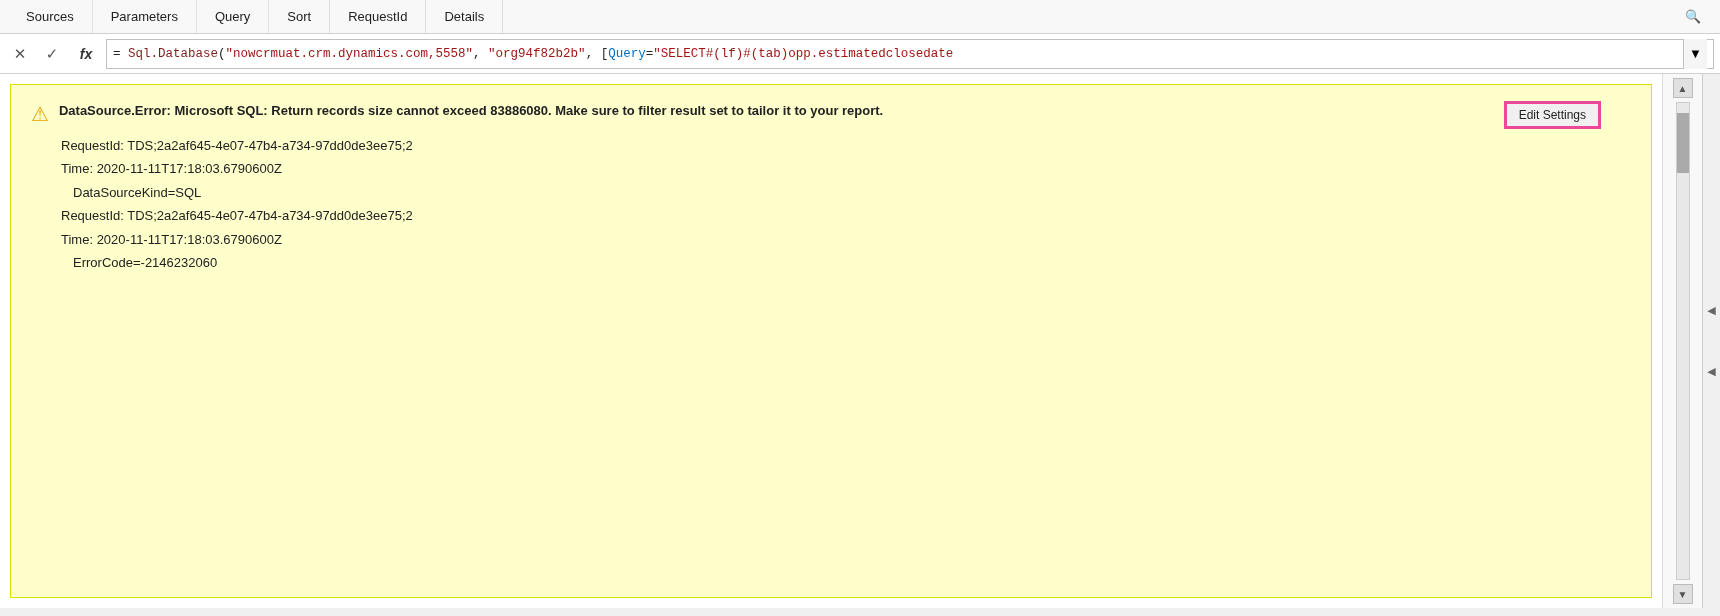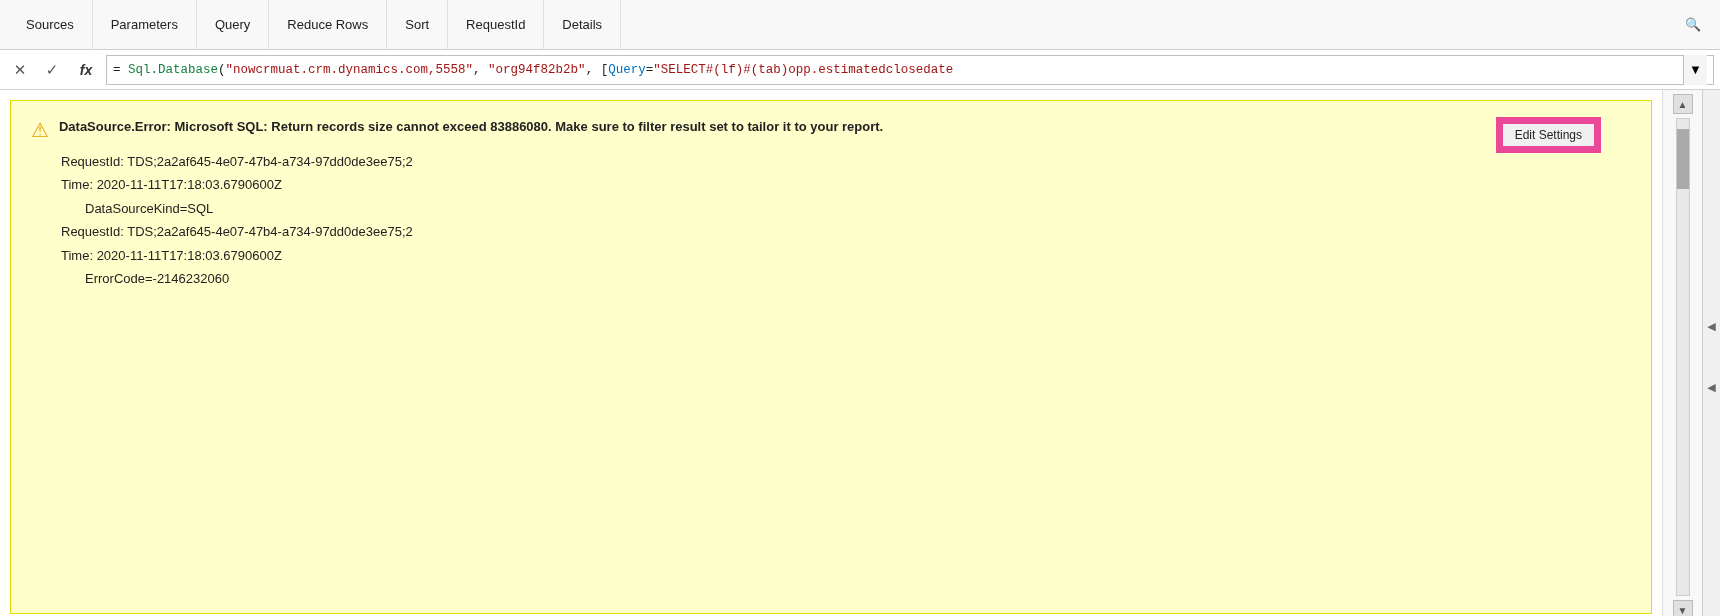--- a/index.html
+++ b/index.html
@@ -11,21 +11,21 @@
       height: 616px;
       overflow: hidden;
     }
 
     
     .menu-bar {
       display: flex;
       align-items: stretch;
       background: #f8f8f8;
       border-bottom: 1px solid #d0d0d0;
-      height: 50px;
+      height: 34px;
       padding: 0 8px;
     }
     .menu-item {
       display: flex;
       align-items: center;
       padding: 0 18px;
       font-size: 13px;
       color: #222;
       cursor: pointer;
       border-right: 1px solid #e0e0e0;
@@ -135,28 +135,28 @@
       line-height: 1.5;
       font-weight: bold;
     }
     .error-body {
       margin-left: 30px;
       font-size: 13px;
       color: #222;
       line-height: 1.8;
     }
     .error-body .indent {
-      margin-left: 24px;
+      margin-left: 12px;
     }
     .edit-settings-btn {
       position: absolute;
       top: 16px;
       right: 50px;
       background: #f0f0f0;
-      border: 7px solid #ec4899;
+      border: 3px solid #ec4899;
       padding: 4px 12px;
       font-size: 12px;
       cursor: pointer;
       color: #222;
     }
 
     
     .scrollbar-area {
       width: 40px;
       display: flex;
@@ -213,36 +213,35 @@
       padding: 4px 2px;
     }
   </style>
 </head>
 <body>
 
 <div class="menu-bar">
   <div class="menu-item">Sources</div>
   <div class="menu-item">Parameters</div>
   <div class="menu-item">Query</div>
-  <div class="menu-item">Reduce Rows</div>
   <div class="menu-item">Sort</div>
   <div class="menu-item">RequestId</div>
   <div class="menu-item">Details</div>
   <div class="search-icon-area">
     <span>🔍</span>
   </div>
 </div>
 
 <div class="formula-bar">
   <button class="formula-btn">✕</button>
   <button class="formula-btn">✓</button>
   <button class="formula-btn fx-btn">fx</button>
   <div class="formula-input-wrap">
     <span class="formula-text">
-      = <span style="color:#15803d;">Sql.Database</span>(<span style="color:#a31515;">"nowcrmuat.crm.dynamics.com,5558"</span>, <span style="color:#a31515;">"org94f82b2b"</span>, [<span style="color:#0070c0;">Query</span>=<span style="color:#a31515;">"SELECT#(lf)#(tab)opp.estimatedclosedate</span>
+      = <span style="color:#7f1d1d;">Sql.Database</span>(<span style="color:#a31515;">"nowcrmuat.crm.dynamics.com,5558"</span>, <span style="color:#a31515;">"org94f82b2b"</span>, [<span style="color:#0070c0;">Query</span>=<span style="color:#a31515;">"SELECT#(lf)#(tab)opp.estimatedclosedate</span>
     </span>
     <div class="formula-expand-btn">▼</div>
   </div>
 </div>
 
 <div class="main-content">
 
   <div class="error-panel">
     <div class="error-header">
       <span class="warning-icon">⚠</span>

